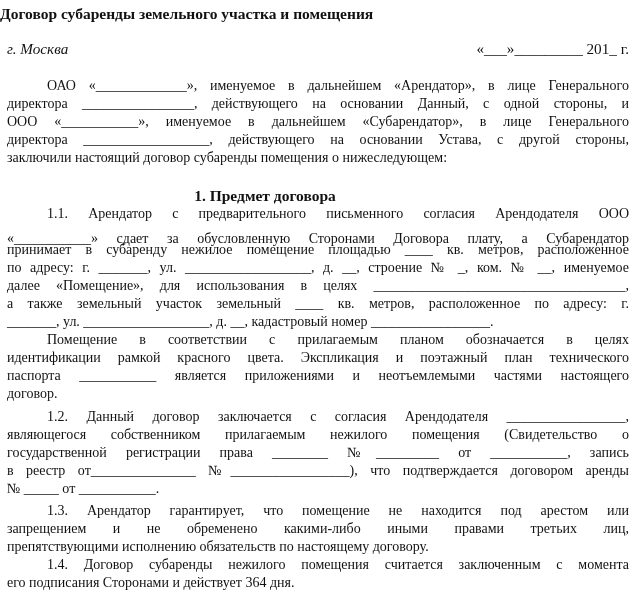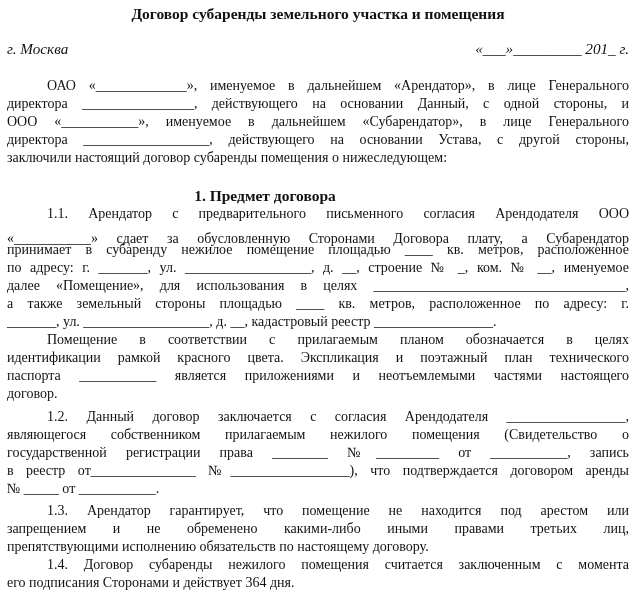--- a/index.html
+++ b/index.html
@@ -2,26 +2,26 @@
 <html><head>
 <meta charset="utf-8">
 <style>
   html, body { margin: 0; padding: 0; background: #ffffff; }
   body { width: 636px; height: 592px; position: relative; overflow: hidden;
          font-family: "Liberation Serif", "DejaVu Serif", serif; color: #111; }
   .ln { position: absolute; left: 7px; width: 622px; font-size: 14px; line-height: 18px;
         white-space: nowrap; }
   .j { text-align: justify; text-align-last: justify; }
   .ind { left: 7px; text-indent: 40px; }
-  .title { position: absolute; top: 5px; left: 0; width: 636px; text-align: center;
+  .title { position: absolute; top: 5px; left: 0; width: 636px; text-align: left;
            font-weight: bold; font-size: 15.5px; line-height: 18px; }
   .h1 { position: absolute; left: 0; width: 530px; text-align: center;
         font-weight: bold; font-size: 15.5px; line-height: 18px; }
   .city { position: absolute; top: 40px; left: 7px; font-size: 15.2px; line-height: 18px; font-style: italic; }
-  .date { position: absolute; top: 40px; right: 7px; font-size: 15.2px; line-height: 18px; font-style: italic; }
+  .date { position: absolute; top: 40px; right: 7px; font-size: 15.2px; line-height: 18px; }
 </style>
 </head>
 <body>
 
 <div>
   <div class="title">Договор субаренды земельного участка и помещения</div>
   <div class="city">г. Москва</div>
   <div class="date">«___»_________ 201_ г.</div>
 
   <div>
@@ -33,22 +33,22 @@
   </div>
 
   <div class="h1" style="top:187px">1. Предмет договора</div>
 
   <div>
     <div class="ln j ind" style="top:205px">1.1. Арендатор с предварительного письменного согласия Арендодателя ООО</div>
     <div class="ln j" style="top:230px">«___________» сдает за обусловленную Сторонами Договора плату, а Субарендатор</div>
     <div class="ln j" style="top:241px">принимает в субаренду нежилое помещение площадью ____ кв. метров, расположенное</div>
     <div class="ln j" style="top:259px">по адресу: г. _______, ул. __________________, д. __, строение № _, ком. № __, именуемое</div>
     <div class="ln j" style="top:277px">далее «Помещение», для использования в целях ____________________________________,</div>
-    <div class="ln j" style="top:295px">а также земельный стороны площадью ____ кв. метров, расположенное по адресу: г.</div>
-    <div class="ln" style="top:313px">_______, ул. __________________, д. __, кадастровый реестр _________________.</div>
+    <div class="ln j" style="top:295px">а также земельный участок земельный ____ кв. метров, расположенное по адресу: г.</div>
+    <div class="ln" style="top:313px">_______, ул. __________________, д. __, кадастровый номер _________________.</div>
   </div>
 
   <div>
     <div class="ln j ind" style="top:331px">Помещение в соответствии с прилагаемым планом обозначается в целях</div>
     <div class="ln j" style="top:349px">идентификации рамкой красного цвета. Экспликация и поэтажный план технического</div>
     <div class="ln j" style="top:367px">паспорта ___________ является приложениями и неотъемлемыми частями настоящего</div>
     <div class="ln" style="top:385px">договор.</div>
   </div>
 
   <div>

